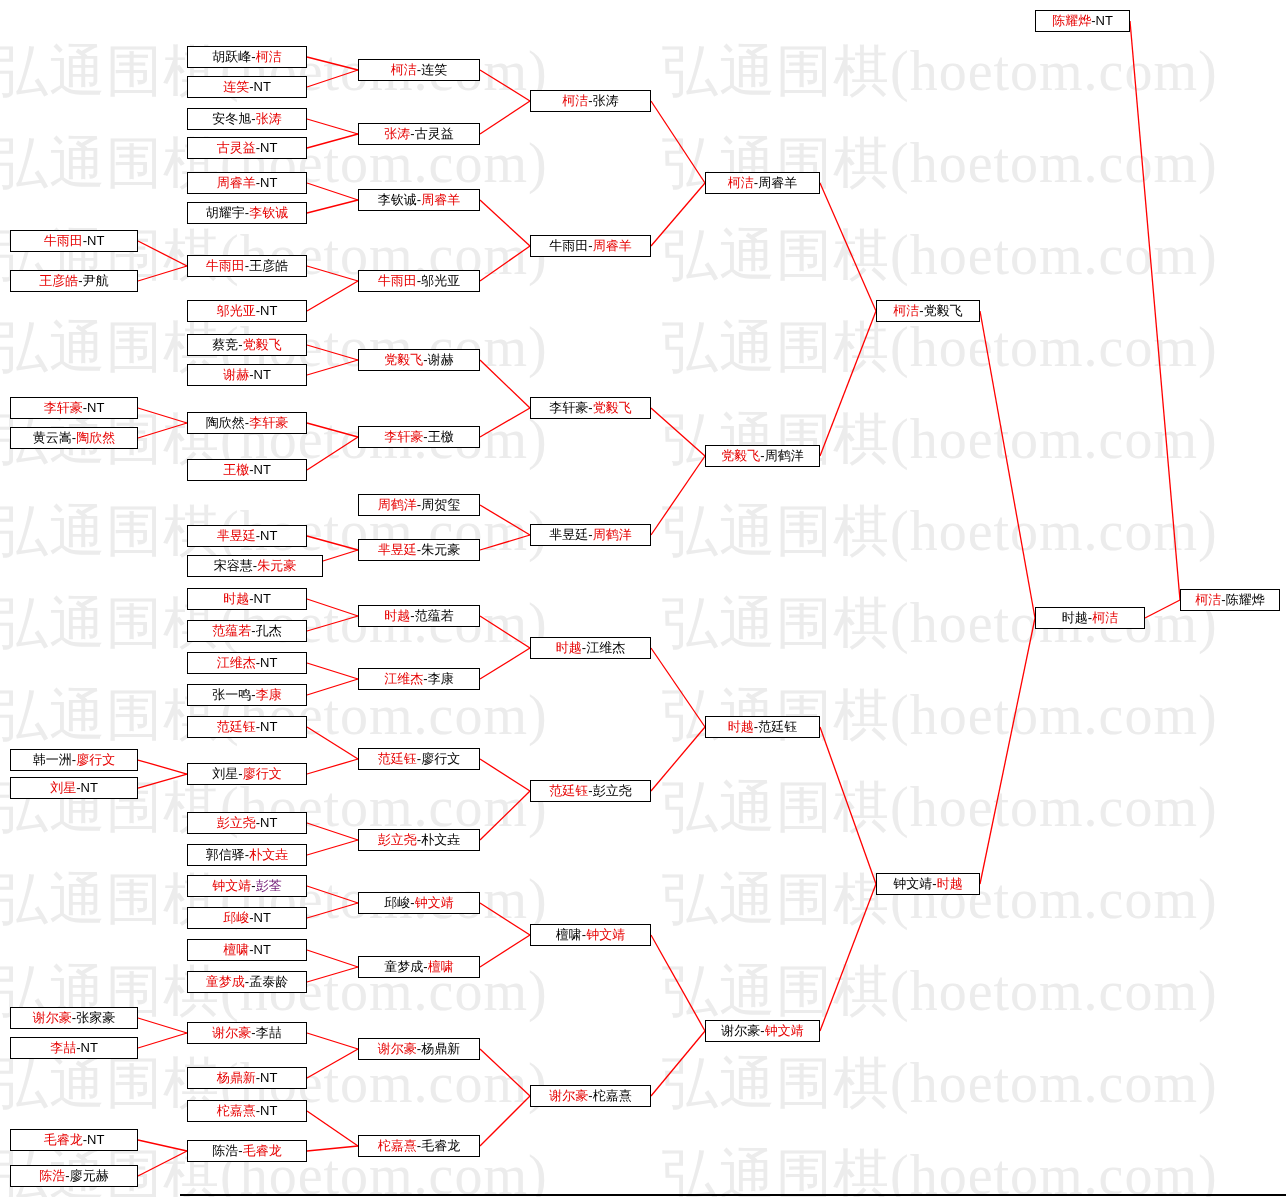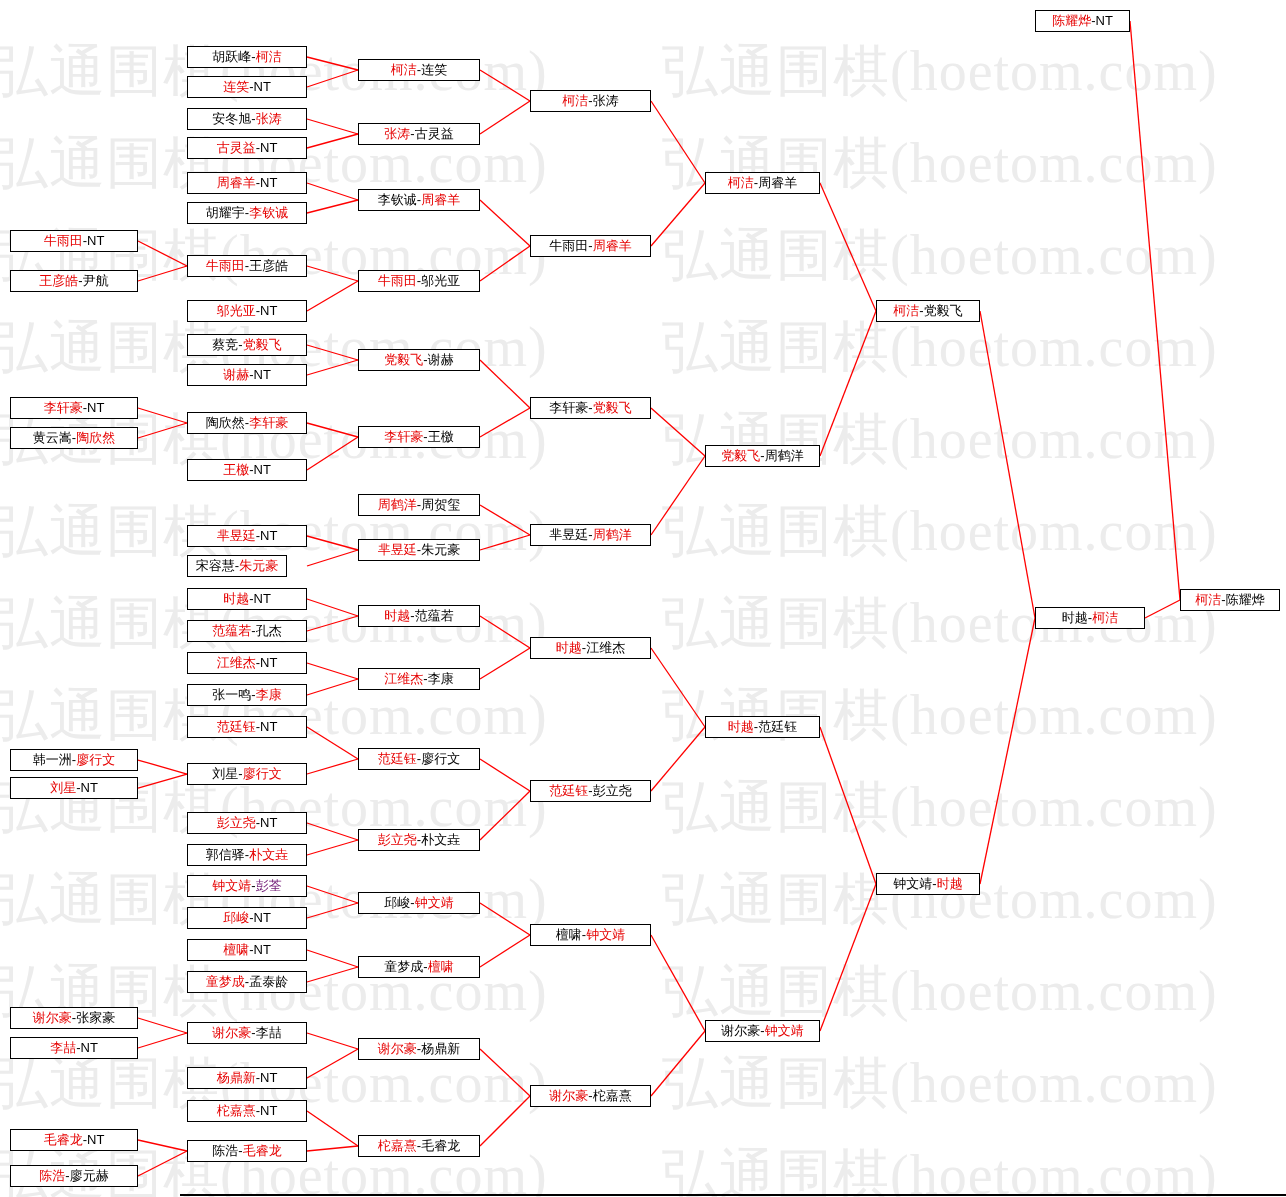--- a/index.html
+++ b/index.html
@@ -235,21 +235,21 @@
       <div class="match" style="left: 187px; top: 459px; width: 120px; border-color: rgb(0, 0, 0);">
         <span style="color: rgb(230, 0, 0);">王檄</span>
         <span style="color: rgb(0, 0, 0);">-</span>
         <span style="color: rgb(0, 0, 0);">NT</span>
       </div>
       <div class="match" style="left: 187px; top: 525px; width: 120px; border-color: rgb(0, 0, 0);">
         <span style="color: rgb(230, 0, 0);">芈昱廷</span>
         <span style="color: rgb(0, 0, 0);">-</span>
         <span style="color: rgb(0, 0, 0);">NT</span>
       </div>
-      <div class="match" style="left: 187px; top: 555px; width: 100px; border-color: rgb(0, 0, 0);">
+      <div class="match" style="left: 187px; top: 555px; width: 136px; border-color: rgb(0, 0, 0);">
         <span style="color: rgb(0, 0, 0);">宋容慧</span>
         <span style="color: rgb(0, 0, 0);">-</span>
         <span style="color: rgb(230, 0, 0);">朱元豪</span>
       </div>
       <div class="match" style="left: 187px; top: 588px; width: 120px; border-color: rgb(0, 0, 0);">
         <span style="color: rgb(230, 0, 0);">时越</span>
         <span style="color: rgb(0, 0, 0);">-</span>
         <span style="color: rgb(0, 0, 0);">NT</span>
       </div>
       <div class="match" style="left: 187px; top: 620px; width: 120px; border-color: rgb(0, 0, 0);">

